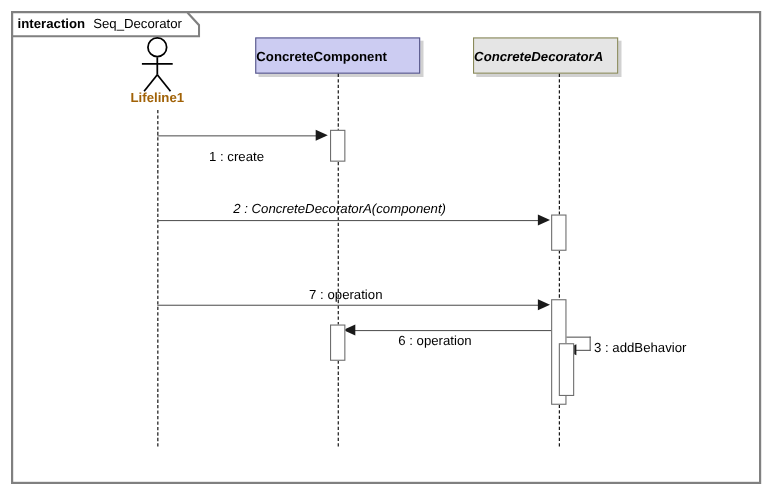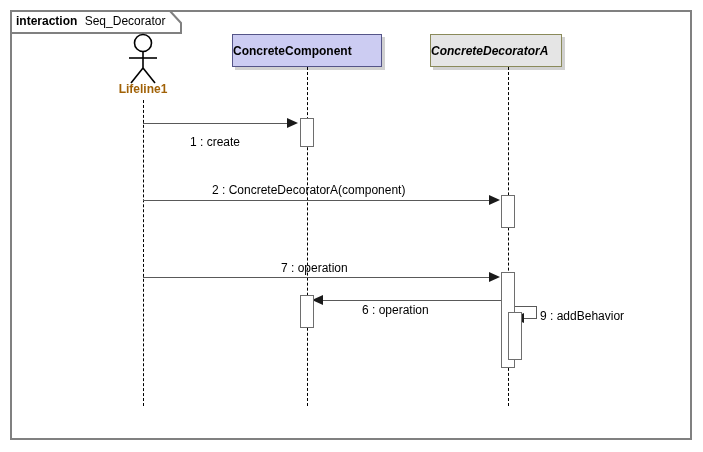--- a/index.html
+++ b/index.html
@@ -160,37 +160,37 @@
   <div class="lifeline-dash" style="left:508px; top:67px; height:339px;"></div>
 
   <div class="msg-line" style="left:143px; top:123px; width:152px;"></div>
   <div class="arrowhead arrow-right" style="left:287px; top:118px;"></div>
   <div class="msg-label" style="left:190px; top:107px;margin-top:28px;">1 : create</div>
 
   <div class="activation" style="left:300px; top:118px; width:14px; height:29px;"></div>
 
   <div class="msg-line" style="left:143px; top:200px; width:353px;"></div>
   <div class="arrowhead arrow-right" style="left:489px; top:195px;"></div>
-  <div class="msg-label" style="left:212px; top:183px;">2 : ConcreteDecoratorA(component)</div>
+  <div class="msg-label" style="left:212px; top:183px;font-style:italic;">2 : ConcreteDecoratorA(component)</div>
   <div class="activation" style="left:501px; top:195px; width:14px; height:33px;"></div>
 
   <div class="msg-line" style="left:143px; top:277px; width:353px;"></div>
   <div class="arrowhead arrow-right" style="left:489px; top:272px;"></div>
   <div class="msg-label" style="left:281px; top:261px;">7 : operation</div>
 
   <div class="activation" style="left:501px; top:272px; width:14px; height:96px;"></div>
 
   <div class="msg-line" style="left:316px; top:300px; width:185px;"></div>
   <div class="arrowhead arrow-left" style="left:312px; top:295px;"></div>
   <div class="msg-label" style="left:362px; top:303px;">6 : operation</div>
   <div class="activation" style="left:300px; top:295px; width:14px; height:33px;"></div>
 
   <div class="msg-line" style="left:515px; top:306px; width:22px;"></div>
 
   <div class="msg-vline" style="left:536px; top:306px; height:13px;"></div>
 
   <div class="msg-line" style="left:519px; top:318px; width:18px;"></div>
   <div class="arrowhead arrow-left" style="left:513px; top:313px;"></div>
-  <div class="msg-label" style="left:540px; top:309px;">9 : addBehavior</div>
+  <div class="msg-label" style="left:540px; top:309px;">3 : addBehavior</div>
 
   <div class="activation" style="left:508px; top:312px; width:14px; height:48px;"></div>
 
 </div>
 
 </body></html>

